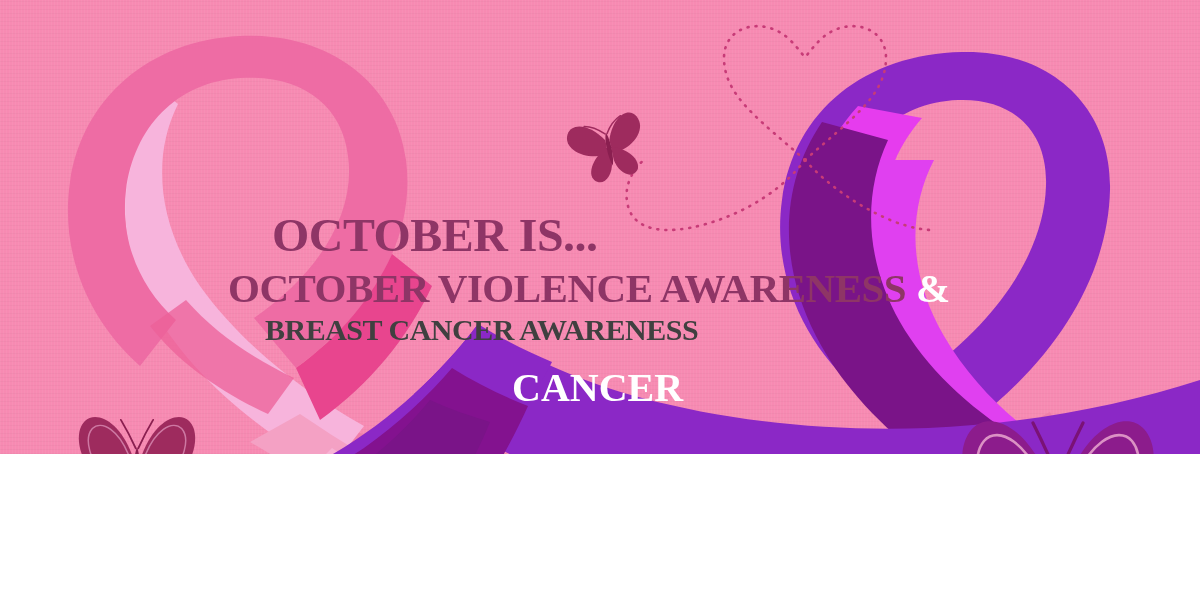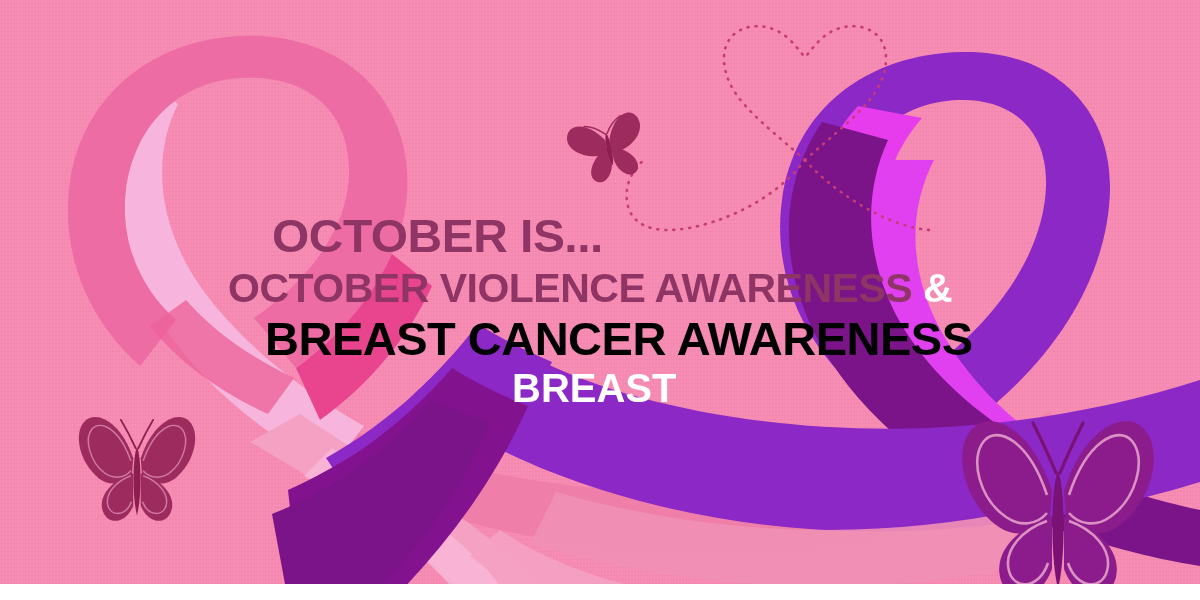--- a/index.html
+++ b/index.html
@@ -3,23 +3,23 @@
 <meta charset="utf-8">
 <style>
   html, body {
     margin: 0;
     padding: 0;
     background: #ffffff;
   }
   #banner {
     position: relative;
     width: 1200px;
-    height: 584px;
+    height: 454px;
     overflow: hidden;
-    font-family: Liberation Sans, sans-serif;
+    font-family: Liberation Serif, serif;
     background-color: #f78ab2;
   }
   
   #bg-texture {
     position: absolute;
     inset: 0;
     background-color: #f78ab2;
     background-image:
       repeating-linear-gradient(90deg, rgba(255,255,255,0.045) 0px, rgba(255,255,255,0.045) 1px, rgba(0,0,0,0) 1px, rgba(0,0,0,0) 3px),
       repeating-linear-gradient(0deg, rgba(0,0,0,0.022) 0px, rgba(0,0,0,0.022) 1px, rgba(0,0,0,0) 1px, rgba(0,0,0,0) 4px);
@@ -58,22 +58,22 @@
     font-size: 41px;
     color: #8e3566;
     transform: scaleX(1.0);
   }
   #line-dv .amp {
     color: #ffffff;
   }
   #line-bc {
     left: 265px;
     top: 315px;
-    font-size: 47px;
-    color: #000000;
+    font-size: 30px;
+    color: #404040;
   }
   #line-month {
     left: 512px;
     top: 368px;
     font-size: 40px;
     color: #ffffff;
     letter-spacing: 0px;
   }
 </style>
 </head>
@@ -385,16 +385,16 @@
     </g>
   </svg>
 
   <div id="text-block">
     <div class="headline" id="line-october">OCTOBER IS...</div>
 
     <div class="headline" id="line-dv"><span>OCTOBER VIOLENCE AWARENESS </span><span class="amp">&amp;</span></div>
 
     <div class="headline" id="line-bc">BREAST CANCER AWARENESS</div>
 
-    <div class="headline" id="line-month">BREAST</div>
+    <div class="headline" id="line-month">CANCER</div>
   </div>
 
 </div>
 
 </body></html>

